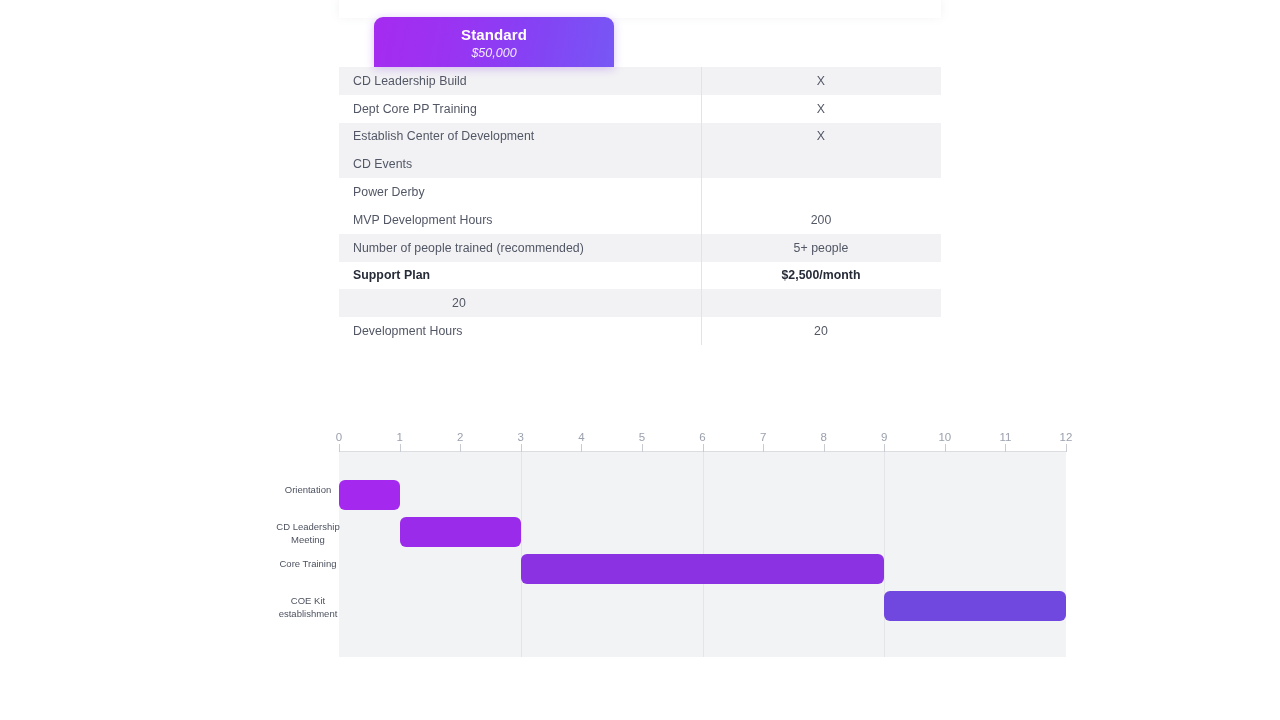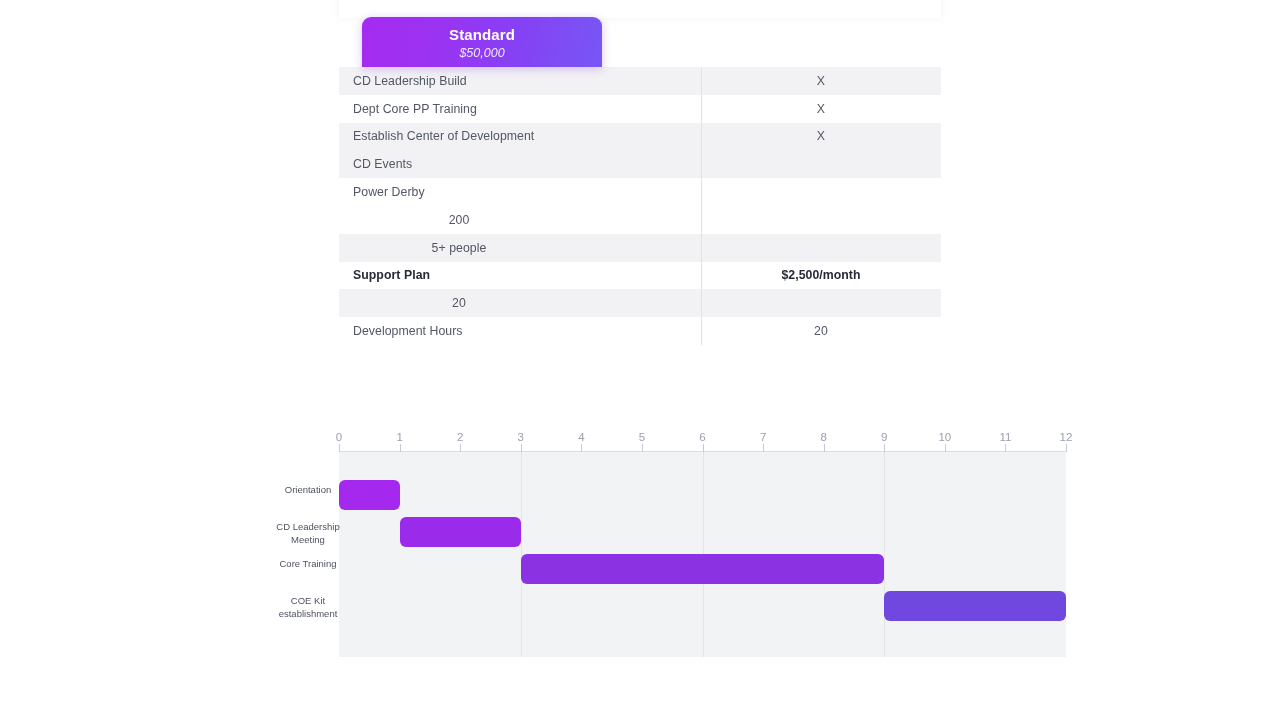--- a/index.html
+++ b/index.html
@@ -42,20 +42,21 @@
     height: 100%;
     border-radius: 9px 9px 0 0;
     background: linear-gradient(100deg, #a52bf0 0%, #9a33f2 32%, #8542f4 66%, #7757f5 100%);
     box-shadow: 0 2px 10px rgba(140,60,230,0.30);
     display: flex;
     flex-direction: column;
     align-items: center;
     justify-content: center;
     padding-top: 3px;
     box-sizing: border-box;
+    margin-left: 12px;
   }
   .plan-name {
     color: #ffffff;
     font-size: 15px;
     font-weight: bold;
     letter-spacing: 0.1px;
     line-height: 17px;
   }
   .plan-price {
     color: #f2eaff;
@@ -221,24 +222,26 @@
           <div class="tcell-label">CD Events</div>
           <div class="tcell-value"></div>
           <div class="col-divider"></div>
         </div>
         <div class="trow plain">
           <div class="tcell-label">Power Derby</div>
           <div class="tcell-value"></div>
           <div class="col-divider"></div>
         </div>
         <div class="trow plain">
+          <div class="tcell-label">MVP Development Hours</div>
           <div class="tcell-value">200</div>
           <div class="col-divider"></div>
         </div>
         <div class="trow alt">
+          <div class="tcell-label">Number of people trained (recommended)</div>
           <div class="tcell-value">5+ people</div>
           <div class="col-divider"></div>
         </div>
         <div class="trow plain bold">
           <div class="tcell-label">Support Plan</div>
           <div class="tcell-value">$2,500/month</div>
           <div class="col-divider"></div>
         </div>
         <div class="trow alt">
           <div class="tcell-value">20</div>

